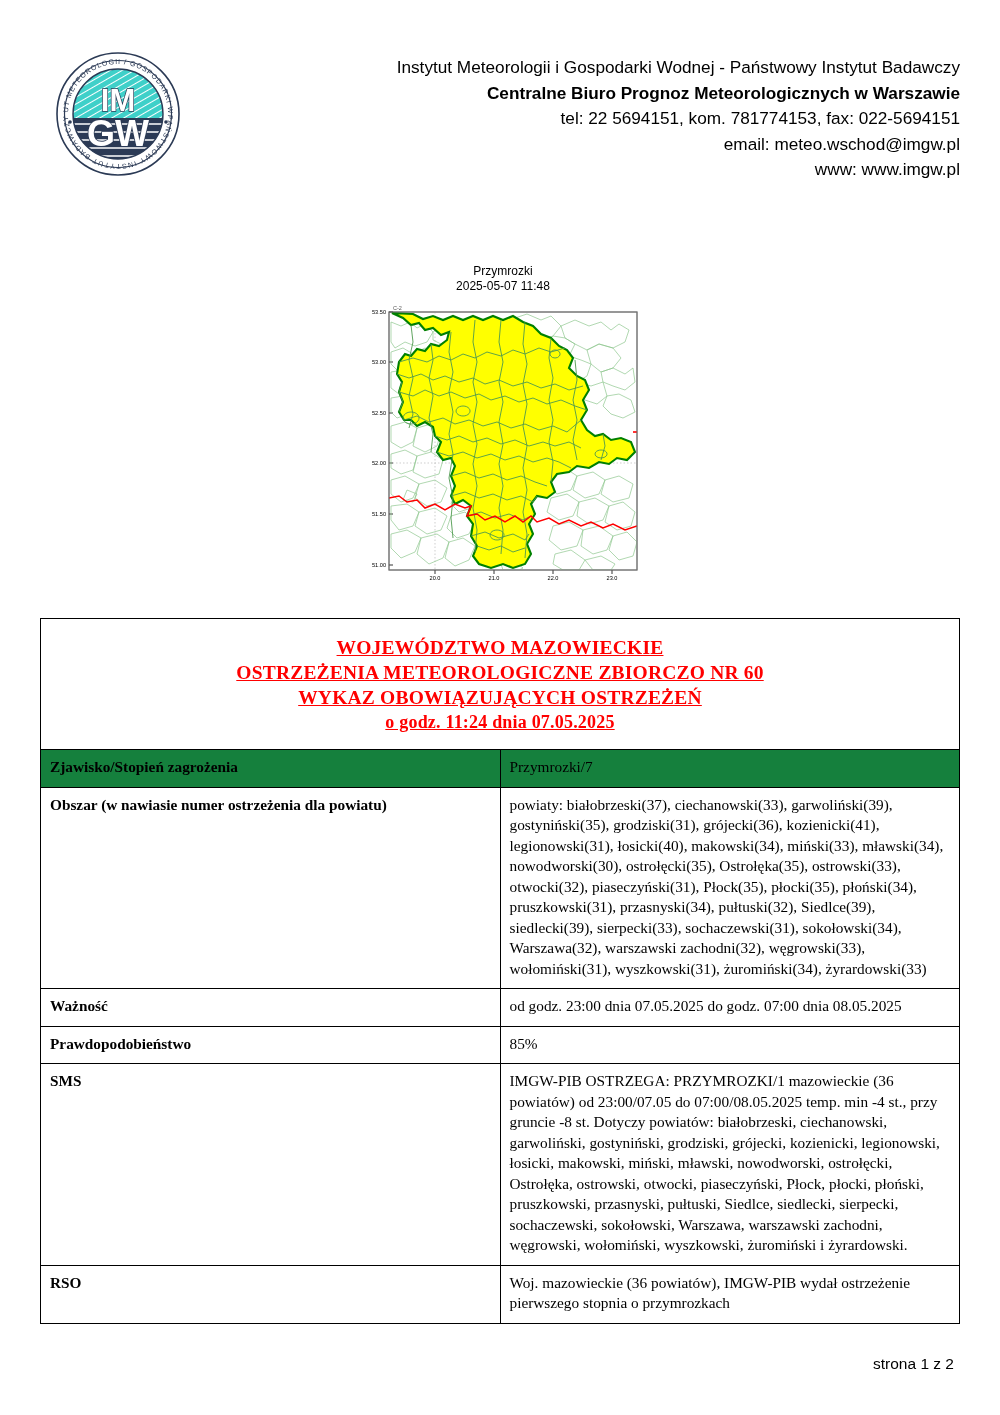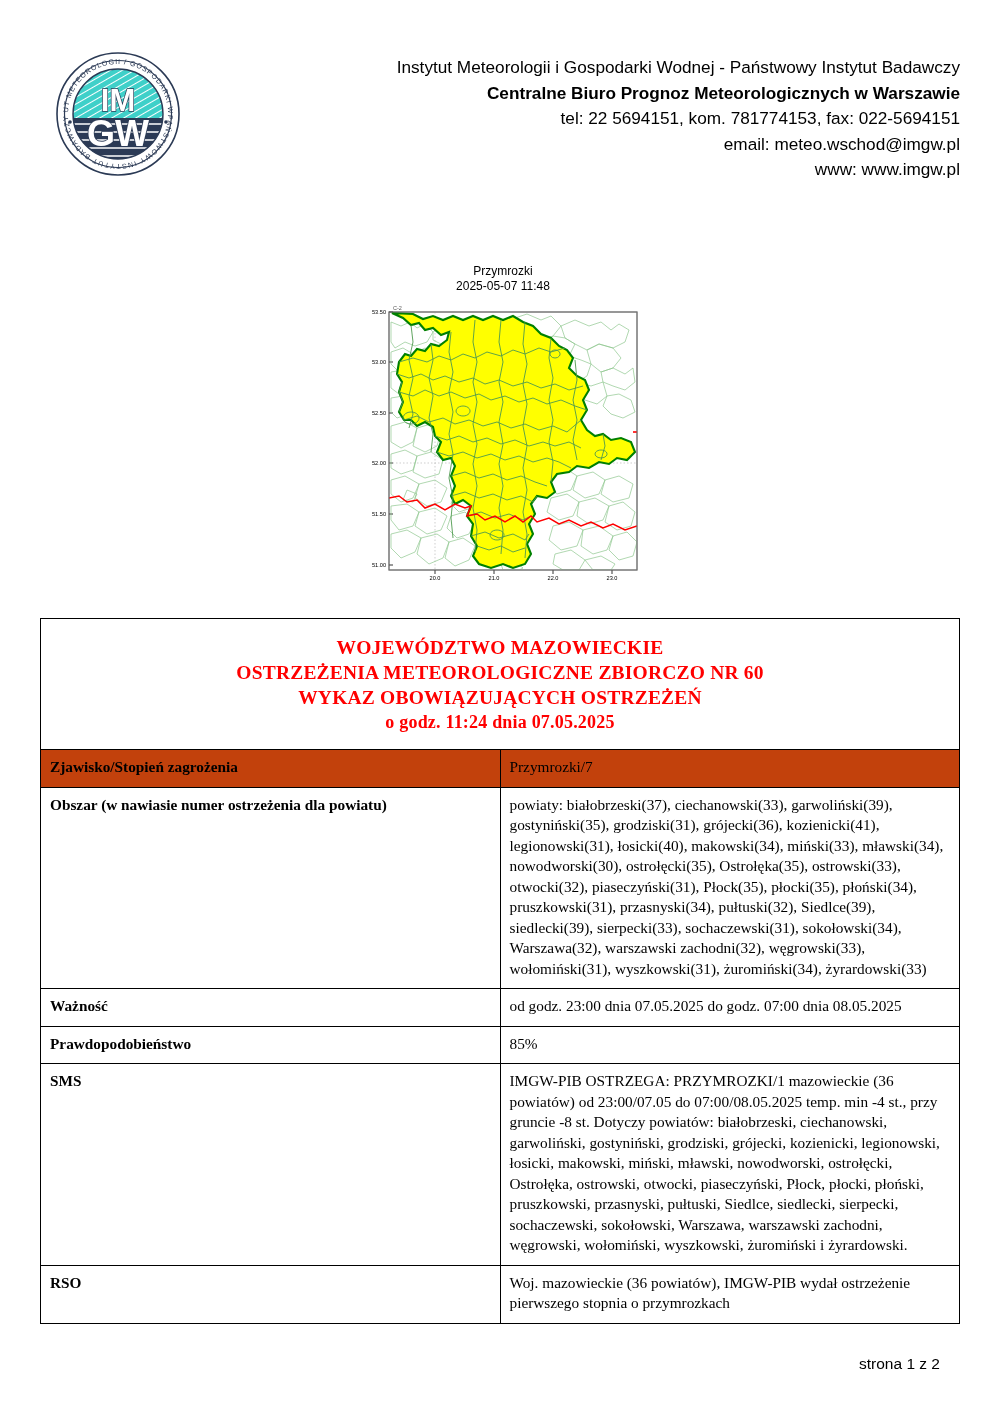--- a/index.html
+++ b/index.html
@@ -86,36 +86,37 @@
   .title-cell {
     text-align: center;
     padding: 16px 10px 14px 10px !important;
   }
   .title-cell .t-line {
     color: #FF0000;
     font-weight: bold;
     font-size: 19.5px;
     line-height: 25px;
     letter-spacing: .2px;
+    text-decoration: underline;
   }
   .title-cell .t-line.small {
     font-size: 18px;
   }
   .row-label {
     width: 248px;
     font-weight: bold;
     font-size: 15.2px;
   }
-  .yellow { background: #c2410c; margin-left: 20px; }
+  .yellow { background: #15803d; margin-left: 20px; }
   .yellow .row-label { font-weight: bold; }
 
   
   .footer {
     position: absolute;
-    right: 60px; bottom: 42px;
+    right: 46px; bottom: 42px;
     font-family: "Liberation Sans", sans-serif;
     font-size: 15.5px;
   }
 </style>
 </head>
 <body>
 
 <div class="header">
 
   <div class="logo-wrap">

